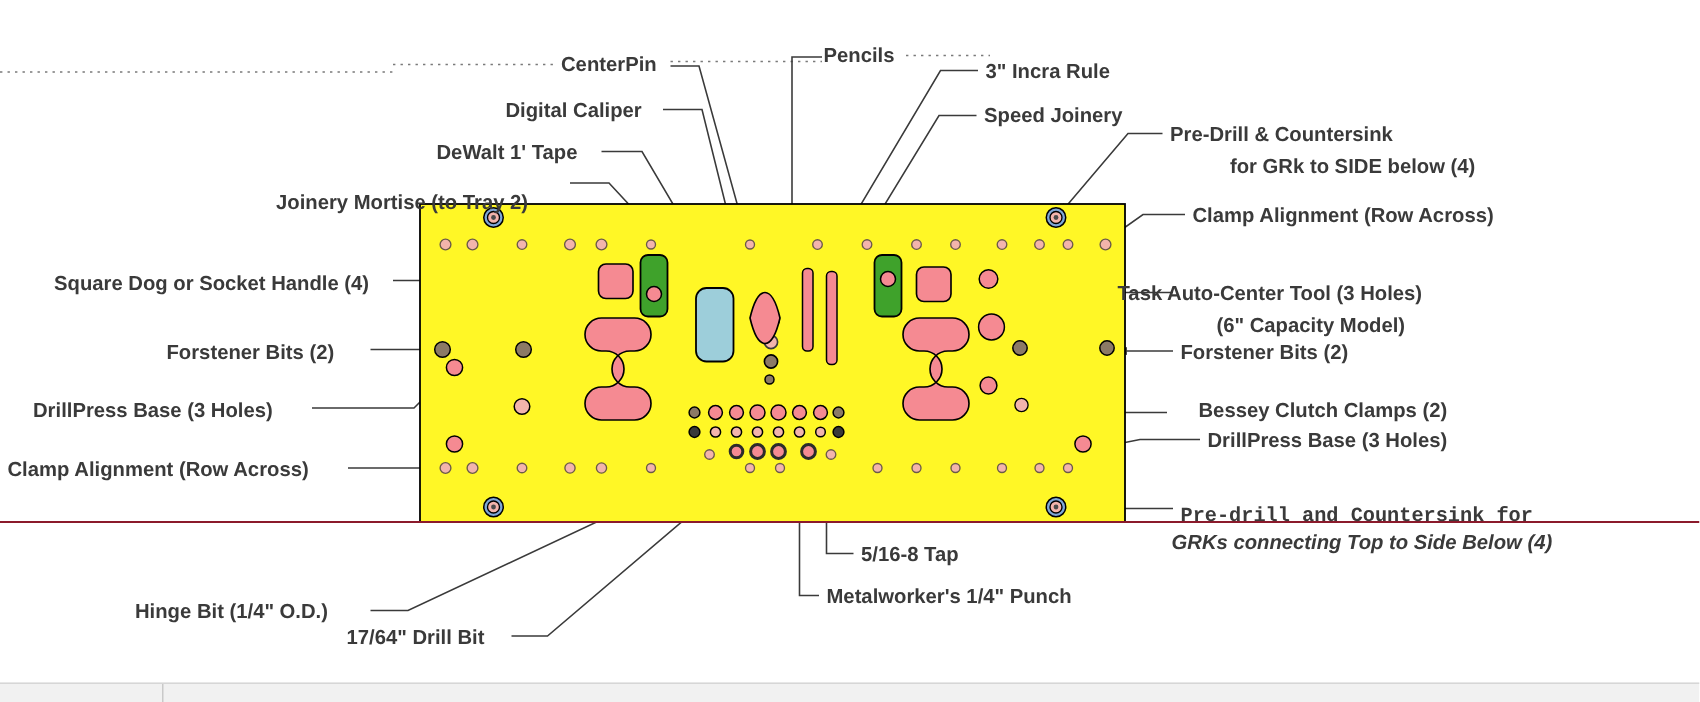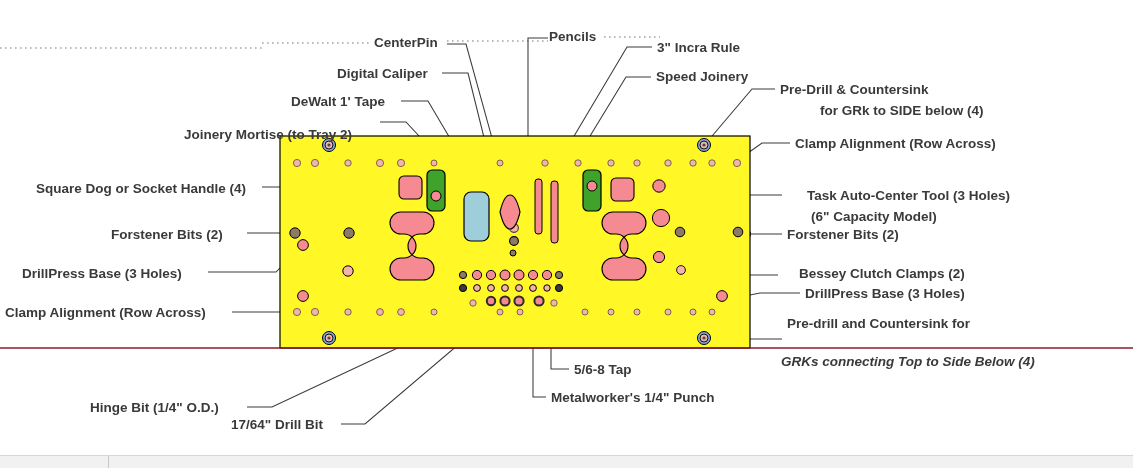--- a/index.html
+++ b/index.html
@@ -244,31 +244,31 @@
   <div class="lbl" style="left:549px;top:28px;">Pencils</div>
   <div class="lbl" style="left:657px;top:39px;">3" Incra Rule</div>
   <div class="lbl" style="left:337px;top:65px;">Digital Caliper</div>
   <div class="lbl" style="left:656px;top:68px;">Speed Joinery</div>
   <div class="lbl" style="left:291px;top:93px;">DeWalt 1' Tape</div>
   <div class="lbl" style="left:780px;top:81px;">Pre-Drill &amp; Countersink</div>
   <div class="lbl" style="left:780px;top:102px;margin-left:40px;">for GRk to SIDE below (4)</div>
   <div class="lbl" style="left:184px;top:114px;margin-top:12px;">Joinery Mortise (to Tray 2)</div>
   <div class="lbl" style="left:795px;top:135px;">Clamp Alignment (Row Across)</div>
   <div class="lbl" style="left:36px;top:180px;">Square Dog or Socket Handle (4)</div>
-  <div class="lbl" style="left:807px;top:187px;">Task Auto-Center Tool (3 Holes)</div>
+  <div class="lbl" style="left:745px;top:187px;">Task Auto-Center Tool (3 Holes)</div>
   <div class="lbl" style="left:811px;top:208px;">(6" Capacity Model)</div>
   <div class="lbl" style="left:787px;top:226px;">Forstener Bits (2)</div>
   <div class="lbl" style="left:111px;top:226px;">Forstener Bits (2)</div>
   <div class="lbl" style="left:22px;top:265px;">DrillPress Base (3 Holes)</div>
   <div class="lbl" style="left:783px;top:265px;margin-left:16px;">Bessey Clutch Clamps (2)</div>
   <div class="lbl" style="left:805px;top:285px;">DrillPress Base (3 Holes)</div>
   <div class="lbl" style="left:5px;top:304px;">Clamp Alignment (Row Across)</div>
-  <div class="lbl" style="left:787px;top:315px;">Pre-drill and Countersink for</div>
+  <div class="lbl" style="left:787px;top:336px;font-family:Liberation Mono, monospace;">Pre-drill and Countersink for</div>
   <div class="lbl" style="left:781px;top:353px;font-style:italic;">GRKs connecting Top to Side Below (4)</div>
-  <div class="lbl" style="left:574px;top:361px;">5/6-8 Tap</div>
+  <div class="lbl" style="left:574px;top:361px;">5/16-8 Tap</div>
   <div class="lbl" style="left:551px;top:389px;">Metalworker's 1/4" Punch</div>
   <div class="lbl" style="left:90px;top:399px;">Hinge Bit (1/4" O.D.)</div>
   <div class="lbl" style="left:231px;top:416px;">17/64" Drill Bit</div>
 
   <div class="footbar"></div>
   <div class="footdiv"></div>
 
 </div>
 
 </body></html>

